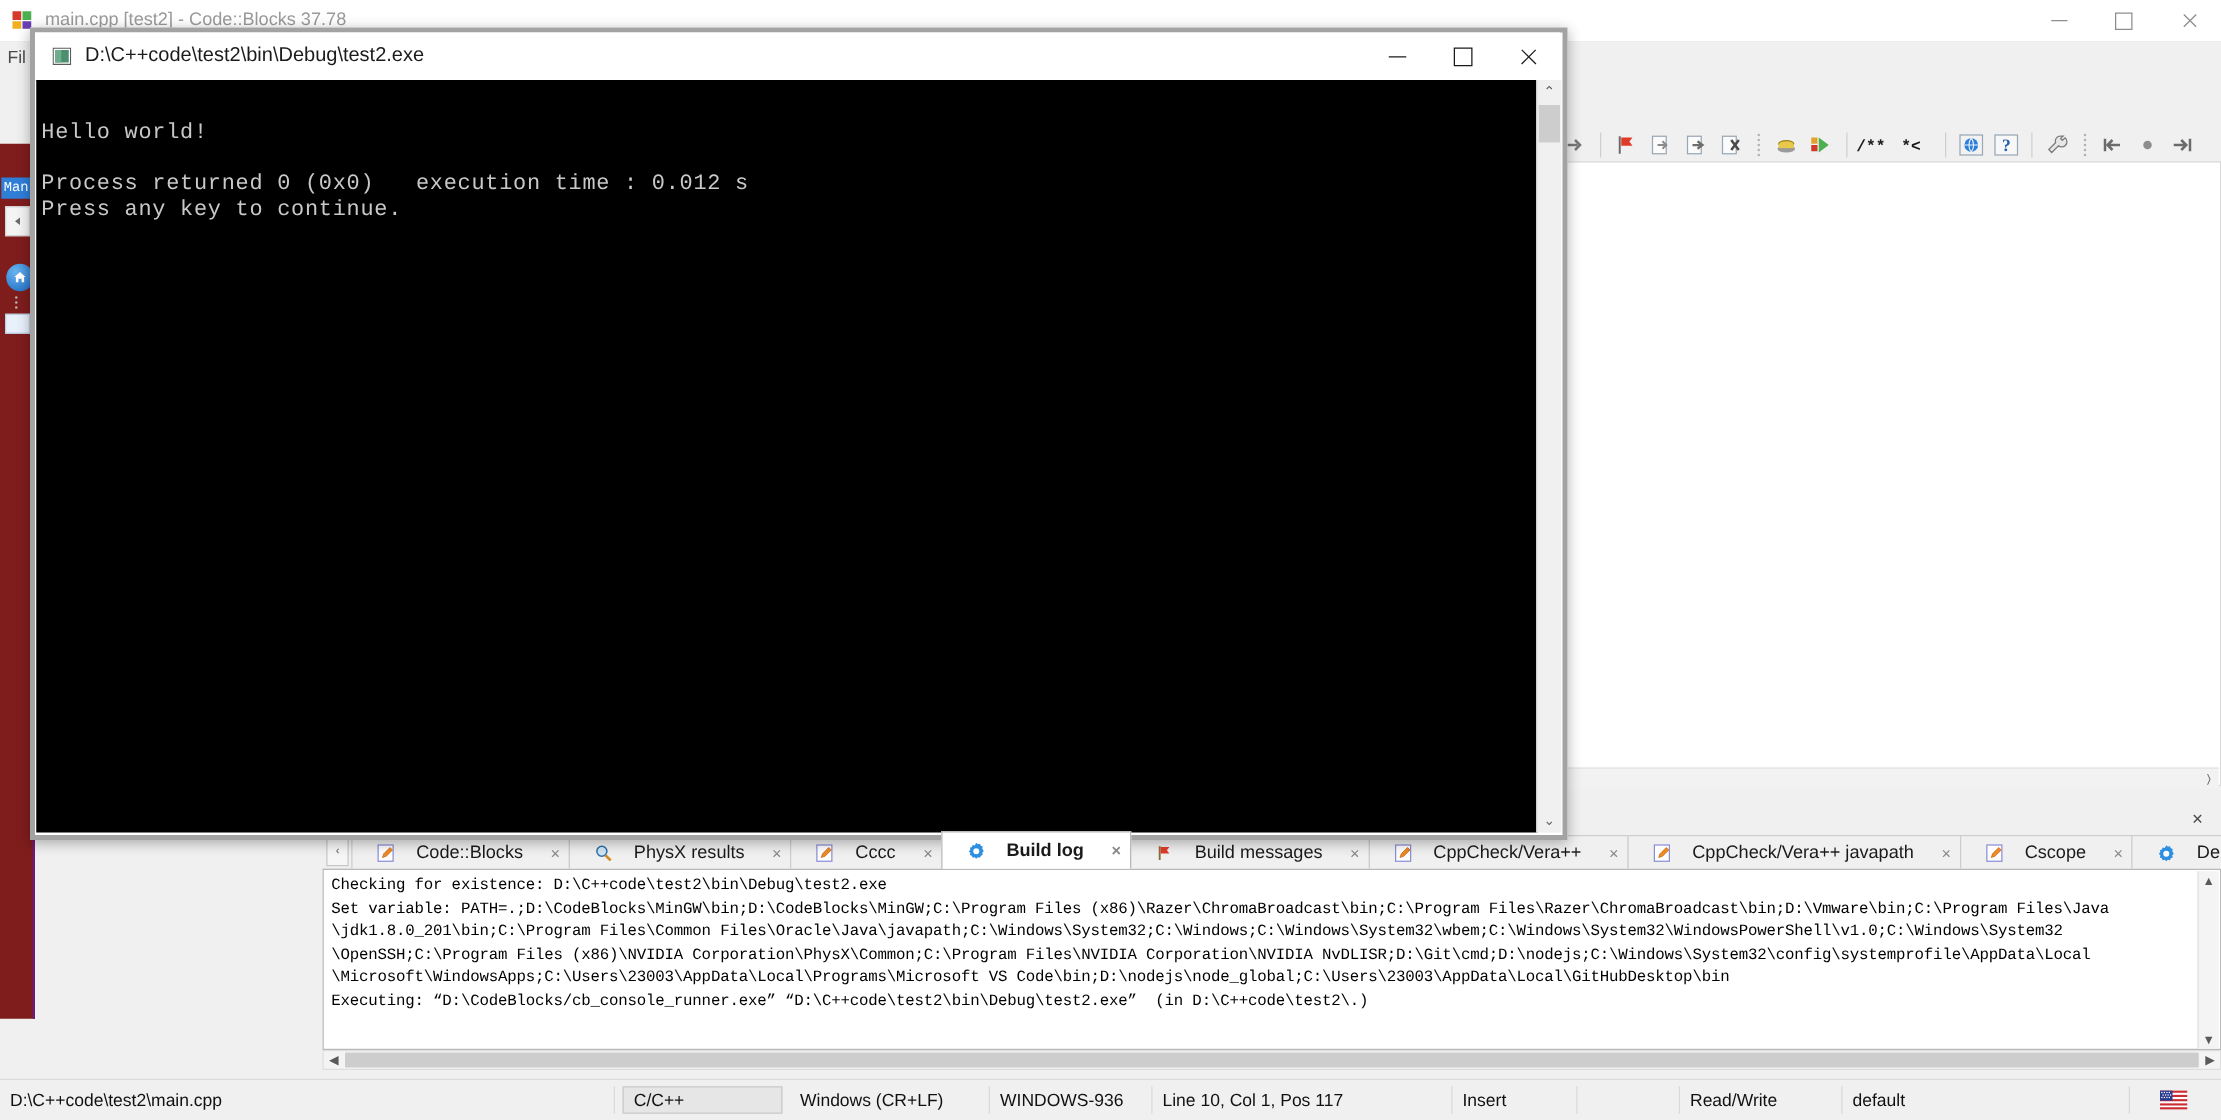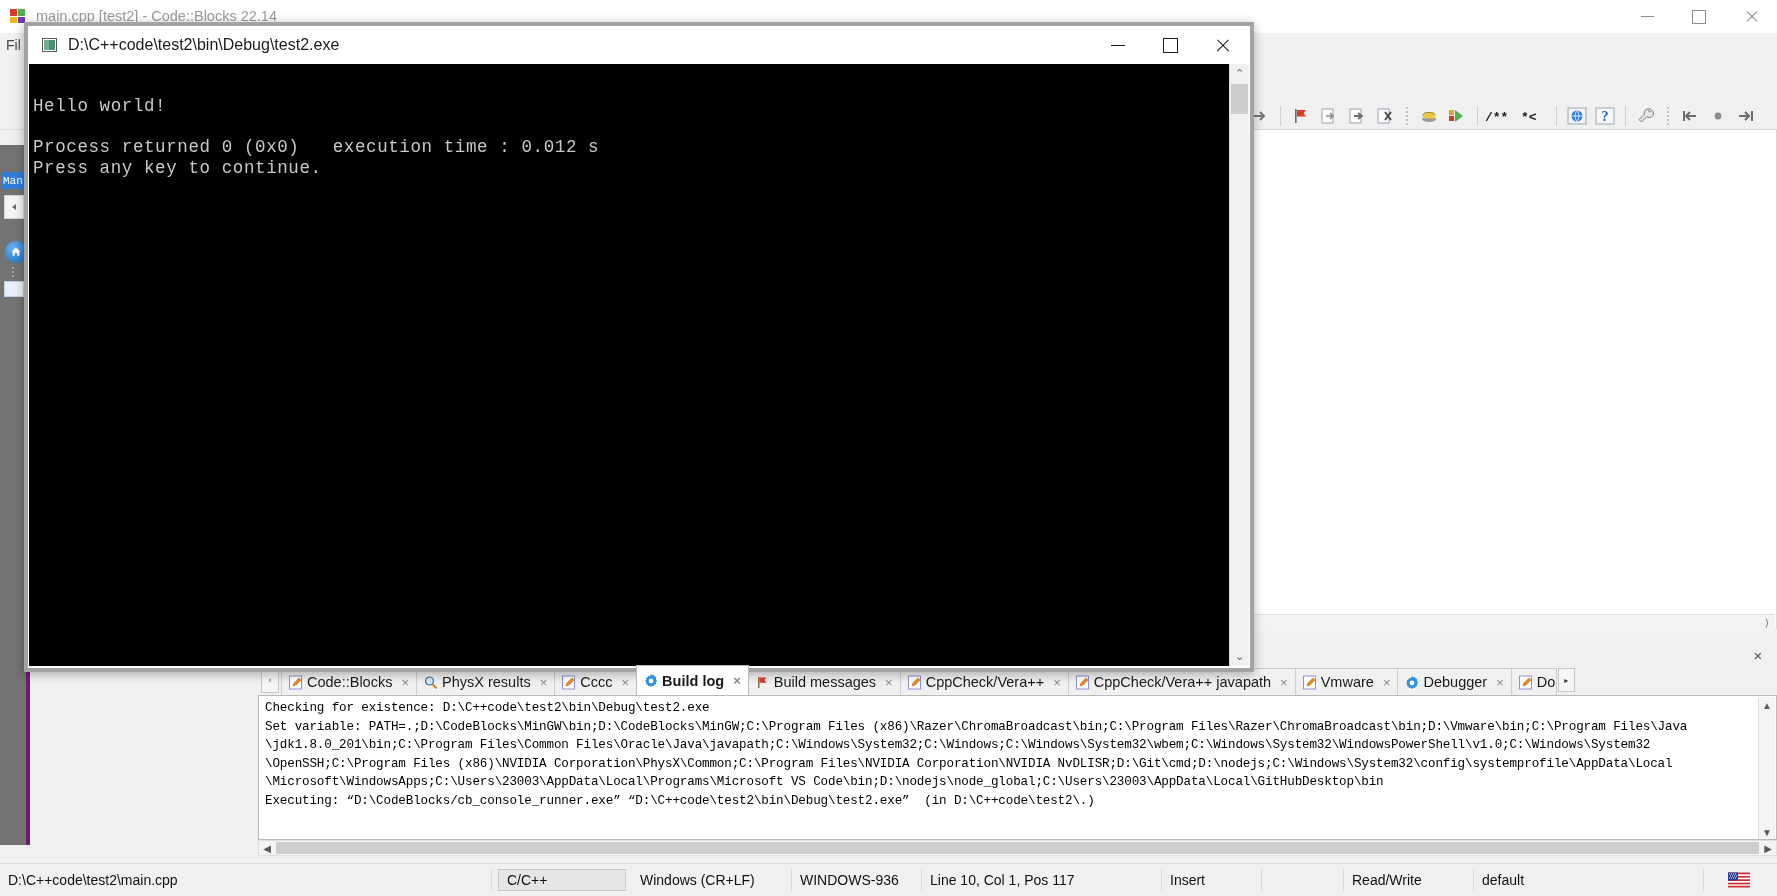--- a/index.html
+++ b/index.html
@@ -54,22 +54,22 @@
     border-bottom:1px solid #dedede;
   }
   .tb-right{position:absolute;left:1247px;top:40px;height:34px;display:flex;align-items:center;gap:2px;}
   .tbitem{width:26px;height:26px;display:flex;align-items:center;justify-content:center;}
   .tbsep{width:1px;height:20px;background:#cfcfcf;margin:0 5px;}
   .tbgrip{width:6px;height:26px;display:flex;flex-direction:column;justify-content:center;align-items:center;gap:2px;margin:0 4px;}
   .tbgrip i{width:2px;height:2px;background:#b0b0b0;display:block;border-radius:50%;}
 
   
   #cb-leftdock{
-    position:absolute;left:0;top:145px;width:26px;height:700px;background:#737373;
-    border-right:4px solid #701a75;
+    position:absolute;left:0;top:115px;width:26px;height:700px;background:#7f1d1d;
+    border-right:2px solid #701a75;
   }
   #mgr-tab{
     position:absolute;left:1px;top:27px;width:30px;height:17px;background:#2f7ed8;
     color:#fff;font-size:11px;font-family:"Liberation Mono",monospace;
     display:flex;align-items:center;padding-left:2px;overflow:hidden;
   }
   #mgr-collapse{
     position:absolute;left:4px;top:50px;width:18px;height:22px;border:1px solid #d5d5d5;
     background:#f4f4f4;display:flex;align-items:center;justify-content:center;
   }
@@ -111,21 +111,21 @@
     position:absolute;left:0;top:17px;width:1519px;height:30px;
     background:#f0f0f0;display:flex;align-items:flex-end;
     border-bottom:1px solid #b9b9b9;
   }
   .tab-scroll{
     width:16px;height:24px;border:1px solid #c7c7c7;background:#f6f6f6;
     display:flex;align-items:center;justify-content:center;color:#555;font-size:9px;
     margin:0 2px 2px 3px;flex:0 0 auto;
   }
   .logtab{
-    height:27px;display:flex;align-items:center;gap:4px;padding:0 7px 0 6px;
+    height:27px;display:flex;align-items:center;gap:17px;padding:0 7px 0 19px;
     background:#f0f0f0;border:1px solid #cdcdcd;border-bottom:none;
     font-size:14.5px;color:#1a1a1a;white-space:nowrap;flex:0 0 auto;
     margin-right:-1px;box-sizing:border-box;
   }
   .logtab.active{
     background:#ffffff;height:30px;border-color:#b9b9b9;position:relative;z-index:3;
     font-weight:bold;
   }
   .logtab .tabx{color:#888;font-size:13px;margin-left:5px;}
   .tabicon{width:15px;height:15px;flex:0 0 auto;display:block;}
@@ -225,21 +225,21 @@
 
     <div id="cb-titlebar">
       <span id="cb-title-icon">
         <svg class="ico" width="18" height="18" viewBox="0 0 18 18">
           <rect x="1" y="2" width="7" height="7" fill="#d43b2a"></rect>
           <rect x="9" y="2" width="7" height="7" fill="#4caf50"></rect>
           <rect x="1" y="10" width="7" height="6" fill="#f2b01e"></rect>
           <rect x="9" y="10" width="7" height="6" fill="#6a3fb5"></rect>
         </svg>
       </span>
-      <span id="cb-title-text">main.cpp [test2] - Code::Blocks 22.14</span>
+      <span id="cb-title-text">main.cpp [test2] - Code::Blocks 37.78</span>
       <span class="winbtn" id="cb-min">
           <span class="glyph-min"></span>
         </span>
       <span class="winbtn" id="cb-max">
           <span class="glyph-max"></span>
         </span>
       <span class="winbtn" id="cb-close">
           <span class="glyph-x"></span>
         </span>
     </div>
@@ -468,21 +468,21 @@
           <span class="tabx">×</span>
         </span>
 
         <span class="logtab">
           <span class="tabicon">
               <svg class="ico" width="15" height="15" viewBox="0 0 15 15">
                 <rect x="1.5" y="1" width="12" height="13" fill="#fff" stroke="#8d8fd6"></rect>
                 <path d="M5 11l1-3 5-5 2 2-5 5z" fill="#f08a24" stroke="#c4661a" stroke-width="0.6"></path>
               </svg>
             </span>
-          <span>Vmware</span>
+          <span>Cscope</span>
           <span class="tabx">×</span>
         </span>
 
         <span class="logtab">
           <span class="tabicon">
               <svg class="ico" width="16" height="16" viewBox="0 0 16 16">
                 <path d="M8 1.2l1.3 1.1 1.7-.4.6 1.6 1.6.6-.4 1.7L14 8l-1.2 1.2.4 1.7-1.6.6-.6 1.6-1.7-.4L8 14l-1.2-1.3-1.7.4-.6-1.6-1.6-.6.4-1.7L2 8l1.3-1.2-.4-1.7 1.6-.6.6-1.6 1.7.4z" fill="#2d8fe0"></path>
                 <circle cx="8" cy="8" r="2.4" fill="#ffffff"></circle>
               </svg>
             </span>

